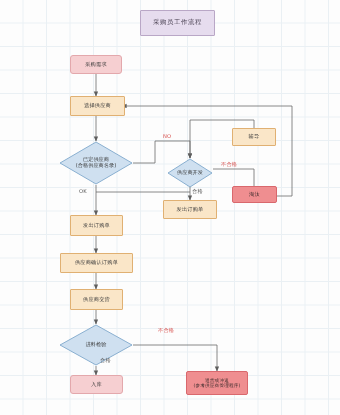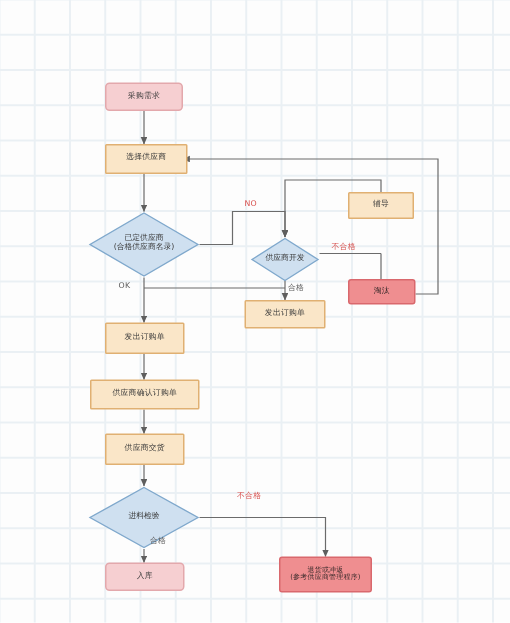--- a/index.html
+++ b/index.html
@@ -82,20 +82,21 @@
       <path d="M96,273 L96,289" marker-end="url(#ah)"></path>
 
       <path d="M96,310 L96,324" marker-end="url(#ah)"></path>
 
       <path d="M133,345 L217,345 L217,371" marker-end="url(#ah)"></path>
 
       <path d="M96,366 L96,375" marker-end="url(#ah)"></path>
     </g>
   </svg>
 
+  <div class="node title-box" style="left:140px;top:10px;width:75px;height:26px;">采购员工作流程</div>
 
   <div class="node pink" style="left:70px;top:55px;width:52px;height:19px;">采购需求</div>
 
   <div class="node tan" style="left:70px;top:96px;width:55px;height:20px;">选择供应商</div>
 
   <div class="diamond-wrap" style="left:59px;top:141px;width:74px;height:44px;">
     <svg width="74" height="44" viewBox="0 0 74 44" xmlns="http://www.w3.org/2000/svg">
       <polygon points="37,1 73,22 37,43 1,22" fill="#cfe0f0" stroke="#7fa8cc" stroke-width="0.9"></polygon>
     </svg>
     <div class="diamond-label">已定供应商

